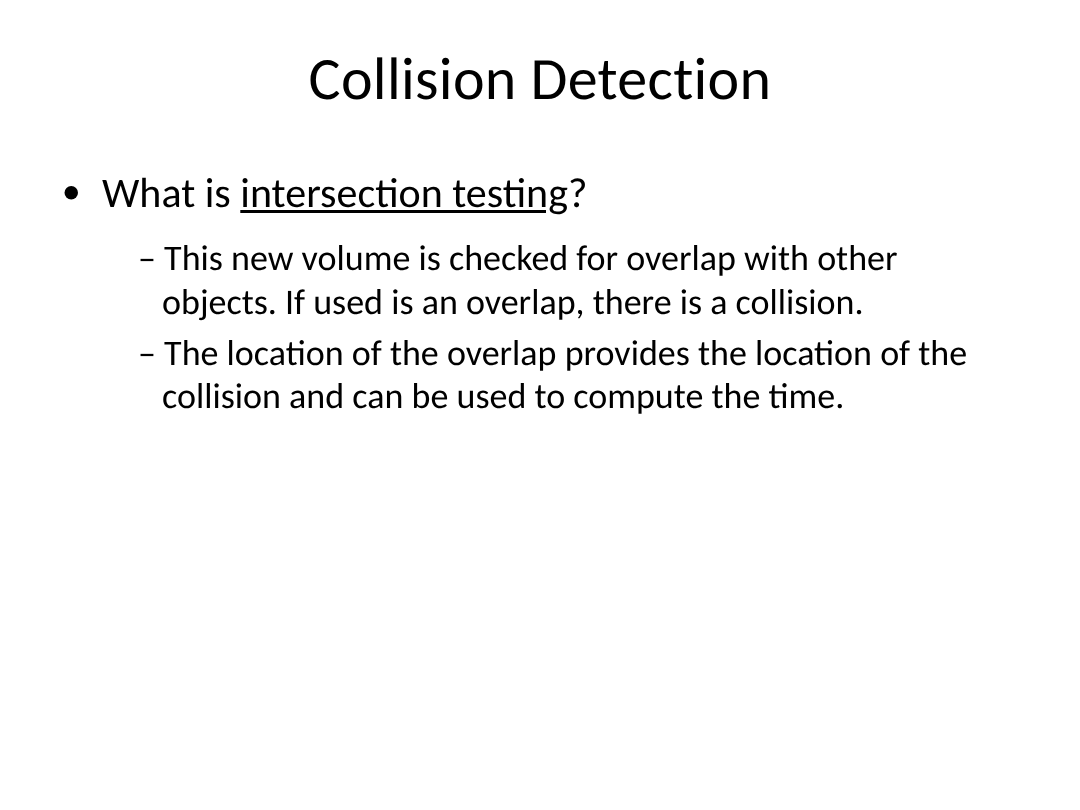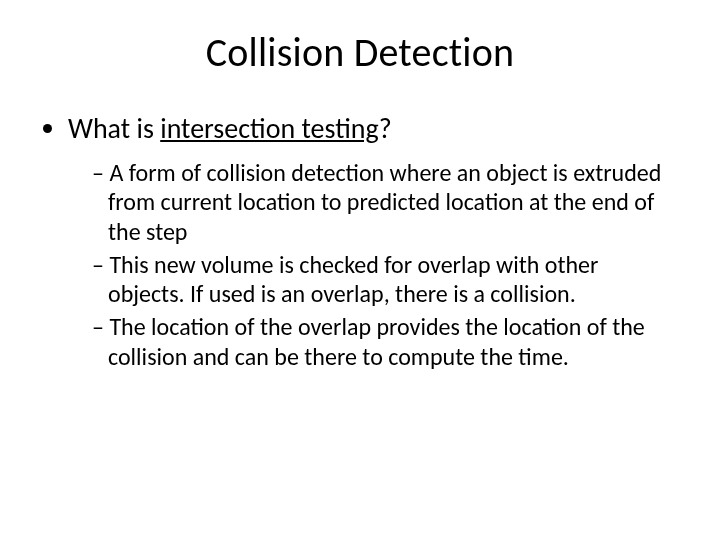--- a/index.html
+++ b/index.html
@@ -60,19 +60,18 @@
 </head>
 <body>
 
 <div class="slide">
   <h1 class="title">Collision Detection</h1>
 
   <ul class="level1">
     <li>
       <span>What is </span><span class="term">intersection testing</span><span class="q">?</span>
       <ul class="level2">
-        <li>A form of collision detection where an object is extruded from current location to predicted location at the end of the step</li>
         <li>This new volume is checked for overlap with other objects.  If used is an overlap, there is a collision.</li>
-        <li>The location of the overlap provides the location of the collision and can be there to compute the time.</li>
+        <li>The location of the overlap provides the location of the collision and can be used to compute the time.</li>
       </ul>
     </li>
   </ul>
 </div>
 
 </body></html>

